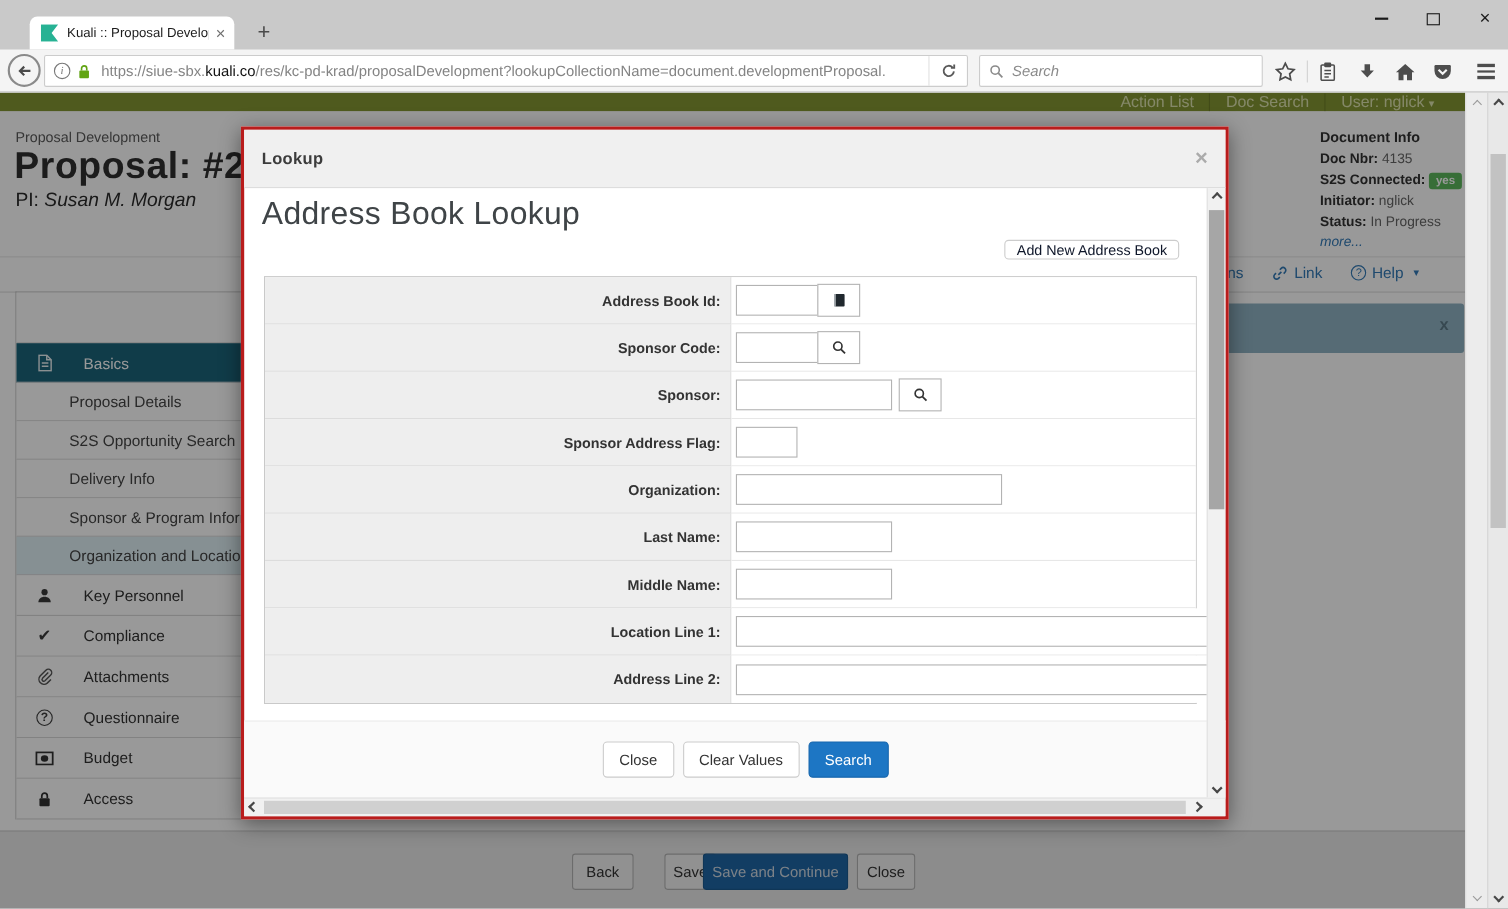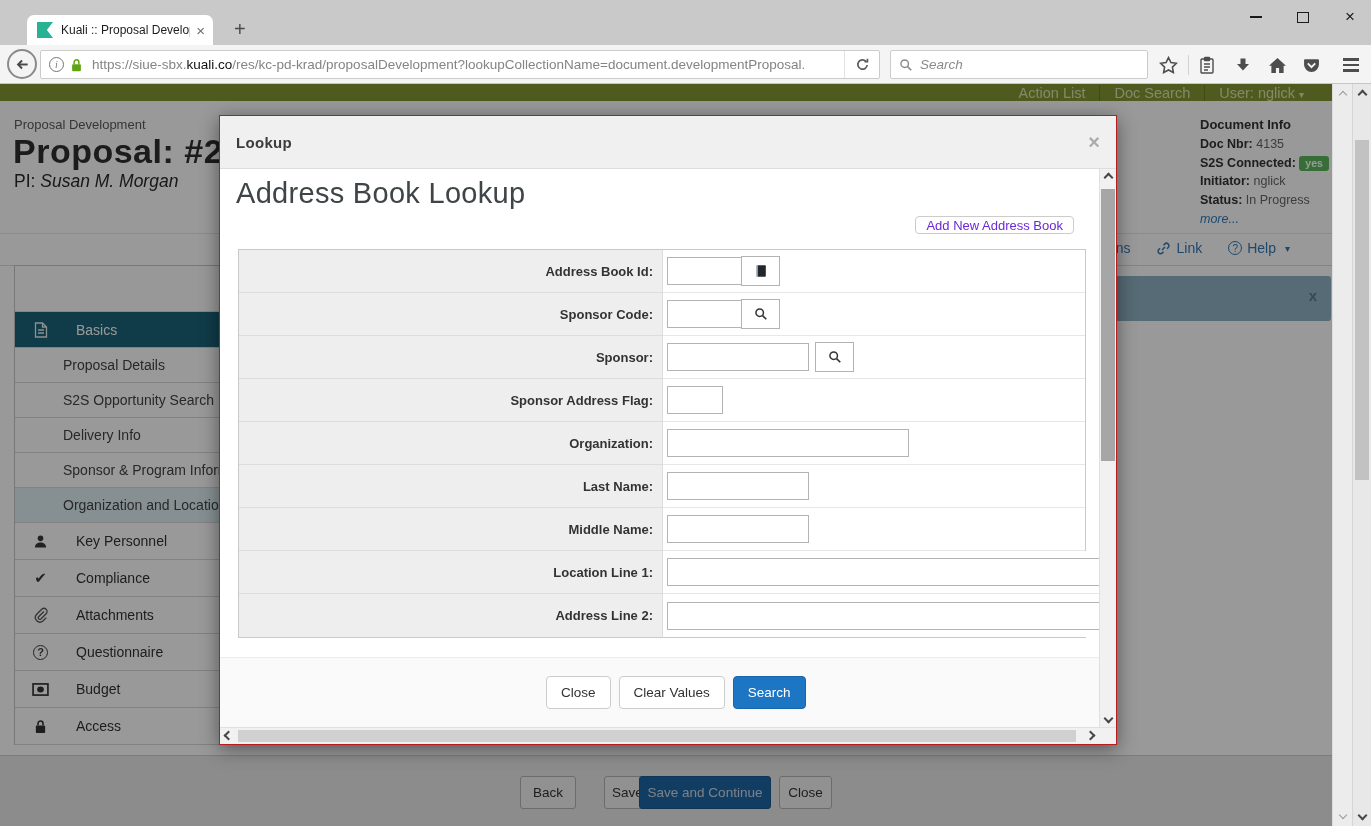--- a/index.html
+++ b/index.html
@@ -84,27 +84,27 @@
   .inner-sbar { position:absolute; top:84px; left:1332px; width:20px; height:742px; background:#ececec; border-left:1px solid #dcdcdc; z-index:60; }
   .outer-sbar { position:absolute; top:84px; left:1352px; width:19px; height:742px; background:#e8e8e8; border-left:1px solid #d5d5d5; z-index:60; }
   .outer-thumb { position:absolute; top:56px; left:2px; width:14px; height:340px; background:#c2c2c2; }
   .chev { width:7px; height:7px; border-left:2px solid #474747; border-bottom:2px solid #474747; display:inline-block; }
   .chev.thin { border-width:1.5px; border-color:#9a9a9a; width:6px; height:6px; }
   .chev-up { transform:rotate(135deg); } .chev-down { transform:rotate(-45deg); }
   .chev-left { transform:rotate(45deg); } .chev-right { transform:rotate(-135deg); }
   .sb-arr { position:absolute; left:0; width:100%; display:flex; justify-content:center; }
 
   
-  .modal { position:absolute; top:115px; left:219px; width:898px; height:630px; background:#fff; border:1px solid #b91c1c; box-shadow:0 4px 18px rgba(0,0,0,0.45); z-index:100; }
+  .modal { position:absolute; top:115px; left:219px; width:898px; height:630px; background:#fff; border:3px solid #b91c1c; box-shadow:0 4px 18px rgba(0,0,0,0.45); z-index:100; }
   .modal-header { height:53px; background:#f0f0f0; border-bottom:1px solid #ddd; display:flex; align-items:center; padding:0 16px; }
   .modal-header-title { font-size:15px; color:#3c3c3c; font-weight:600; letter-spacing:0.3px; flex:1; }
   .modal-x { color:#ababab; font-size:20px; font-weight:bold; }
   .modal-content { position:relative; height:490px; overflow:hidden; }
   .lookup-title { position:absolute; top:8px; left:16px; font-size:29px; color:#3f4447; font-weight:500; letter-spacing:0.3px; }
-  .addnew-btn { position:absolute; top:47px; right:42px; height:18px; padding:0 10px; background:#fff; border:1px solid #ccc; border-radius:4px; color:#6d28d9; font-size:13px; font-family:inherit; }
+  .addnew-btn { position:absolute; top:47px; right:42px; height:18px; padding:0 10px; background:#fff; border:1px solid #ccc; border-radius:4px; color:#0f172a; font-size:13px; font-family:inherit; }
   .lookup-table { position:absolute; top:80px; left:18px; width:848px; border:1px solid #c9c9c9; }
   .lk-row { display:flex; height:43px; }
   .lk-label { width:424px; background:#eee; border-bottom:1px solid #dcdcdc; border-right:1px solid #ddd; display:flex; align-items:center; justify-content:flex-end; padding-right:9px; font-size:13px; font-weight:bold; color:#333; flex:none; }
   .lk-ctrl { flex:1; background:#fff; border-bottom:1px solid #e7e7e7; display:flex; align-items:center; padding-left:4px; }
   .lk-row:last-child .lk-label, .lk-row:last-child .lk-ctrl { border-bottom:none; }
   .lk-input { height:28px; border:1px solid #b3b3b3; font-family:inherit; font-size:13px; padding:0 5px; outline:none; background:#fff; }
   .w75 { width:75px; } .w55 { width:56px; } .w142 { width:142px; } .w242 { width:242px; }
   .w437 { width:437px; position:relative; z-index:2; }
   .grp-btn { height:30px; width:39px; border:1px solid #b3b3b3; margin-left:-1px; background:#fff; display:flex; align-items:center; justify-content:center; }
   .sep-btn { height:30px; width:39px; border:1px solid #b3b3b3; margin-left:6px; background:#fff; display:flex; align-items:center; justify-content:center; }

